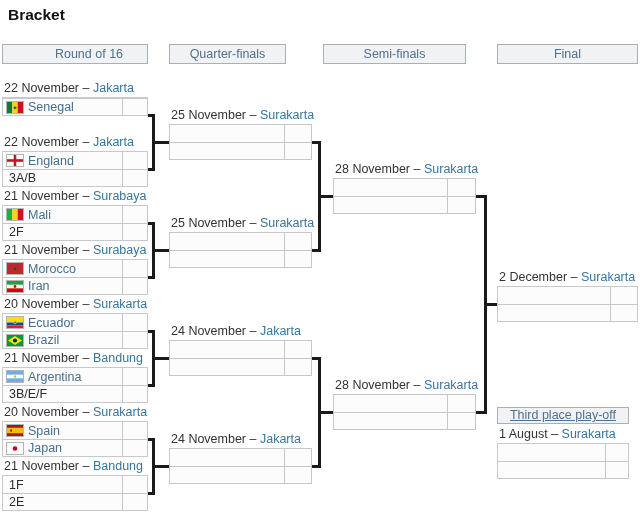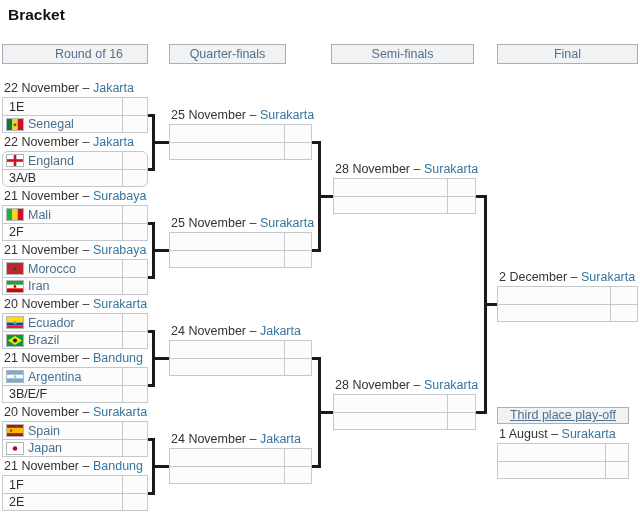--- a/index.html
+++ b/index.html
@@ -44,50 +44,44 @@
   .conn { position:absolute; background:var(--connector); }
 </style>
 </head>
 <body>
 
 <h2 id="page-title">Bracket</h2>
 
 <div id="bracket">
     <div class="round-header" style="left: 2px; top: 44px; width: 146px; padding-left: 28px;">Round of 16</div>
     <div class="round-header" style="left: 169px; top: 44px; width: 117px;">Quarter-finals</div>
-    <div class="round-header" style="left: 331px; top: 44px; width: 143px;">Semi-finals</div>
+    <div class="round-header" style="left: 323px; top: 44px; width: 143px;">Semi-finals</div>
     <div class="round-header" style="left: 497px; top: 44px; width: 141px;">Final</div>
     <div class="match" style="left: 2px; top: 80px;">
       <div class="mlabel"><span>22 November</span><span> – </span><span class="venue">Jakarta</span></div>
       <div class="mbox" style="width: 146px;">
-        <div class="slot">
-          <div class="sname">
-            <span class="ph">1E</span>
-          </div>
-          <span class="sscore" style="width: 25px;"></span>
-        </div>
         <div class="slot second">
           <div class="sname">
             <span class="flagwrap">
               <svg width="16" height="11" viewBox="0 0 16 11">
                 <rect width="5.33" height="11" fill="#0b7a3c"></rect>
                 <rect x="5.33" width="5.34" height="11" fill="#fcd116"></rect>
                 <rect x="10.67" width="5.33" height="11" fill="#ce1126"></rect>
                 <path d="M8 3.6l.55 1.45 1.55.05-1.22.95.44 1.5L8 6.63l-1.32.92.44-1.5-1.22-.95 1.55-.05z" fill="#0b7a3c"></path>
               </svg>
             </span>
             <span class="team">Senegal</span>
           </div>
           <span class="sscore" style="width: 25px;"></span>
         </div>
       </div>
     </div>
     <div class="match" style="left: 2px; top: 134px;">
       <div class="mlabel"><span>22 November</span><span> – </span><span class="venue">Jakarta</span></div>
-      <div class="mbox" style="width: 146px; border-radius: 6px;">
+      <div class="mbox" style="width: 146px;">
         <div class="slot">
           <div class="sname">
             <span class="flagwrap">
               <svg width="16" height="11" viewBox="0 0 16 11">
                 <rect width="16" height="11" fill="#ffffff"></rect>
                 <rect x="6.7" width="2.6" height="11" fill="#ce1124"></rect>
                 <rect y="4.2" width="16" height="2.6" fill="#ce1124"></rect>
               </svg>
             </span>
             <span class="team">England</span>

